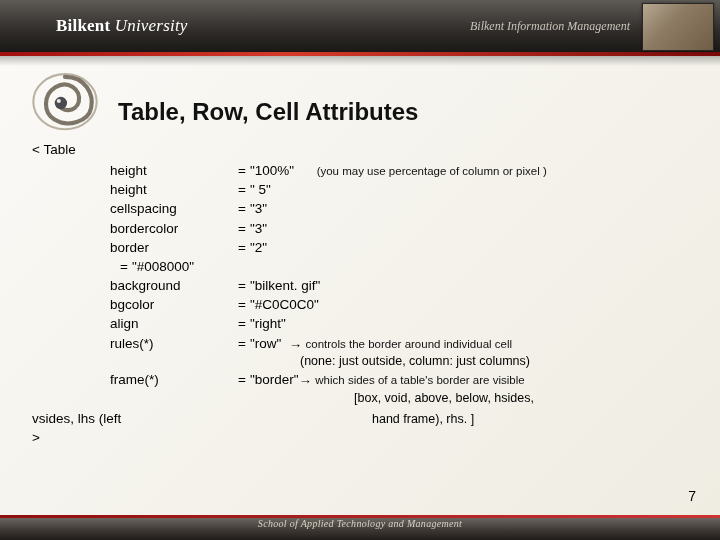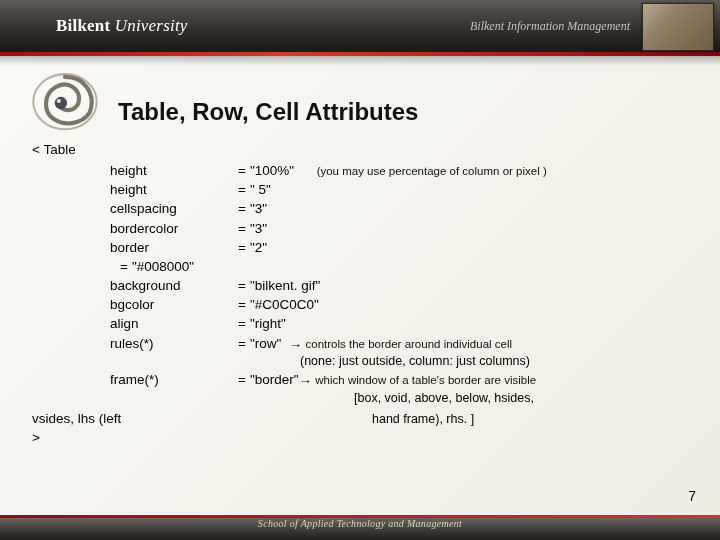--- a/index.html
+++ b/index.html
@@ -129,21 +129,21 @@
         <span>"row"</span>&nbsp;&nbsp;<span class="arrow">→</span><span class="note"> controls the border around individual cell</span>
       </div>
     </div>
     <div class="sub1">(none: just outside, column: just columns)</div>
 
     <div class="row">
       <div class="c1"></div>
       <div class="c2">frame(*)</div>
       <div class="c3">=</div>
       <div class="c4">
-        <span>"border"</span><span class="arrow">→</span><span class="note"> which window of a table's border are visible</span>
+        <span>"border"</span><span class="arrow">→</span><span class="note"> which sides of a table's border are visible</span>
       </div>
     </div>
     <div class="sub2">[box, void, above, below, hsides,</div>
 
     <div class="row closerow">
       <div>vsides, lhs (left</div>
     </div>
     <div class="sub3" style="margin-top:-18px">hand frame), rhs. ]</div>
     <div>&gt;</div>
   </div>

